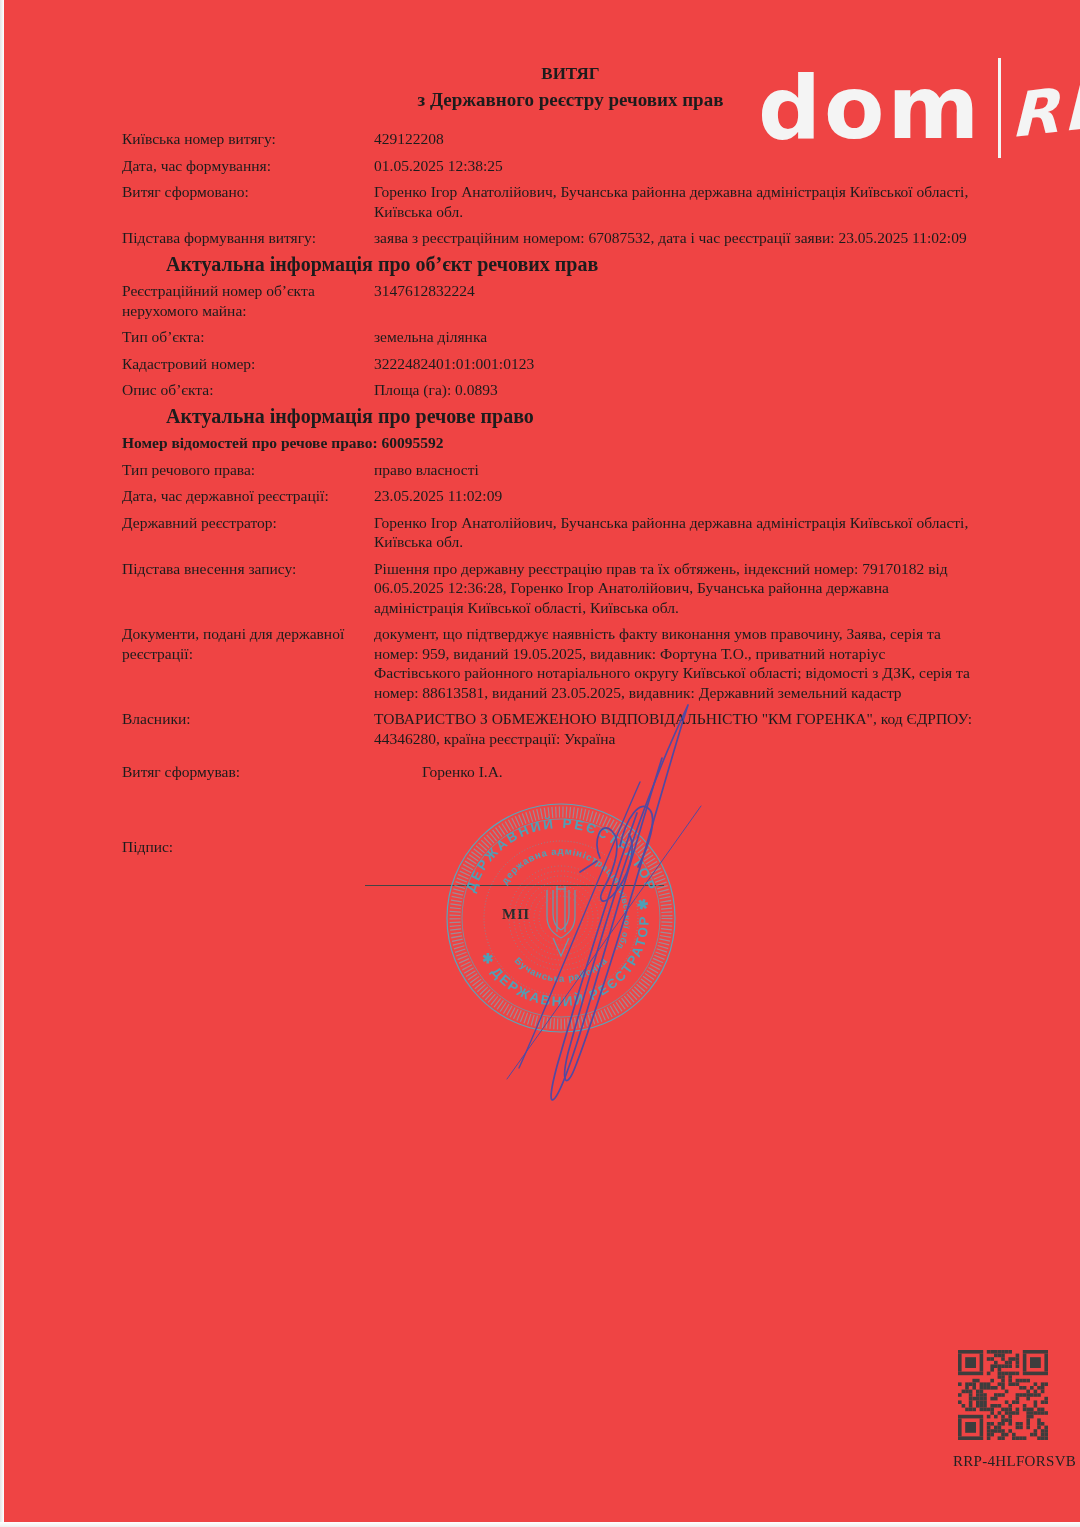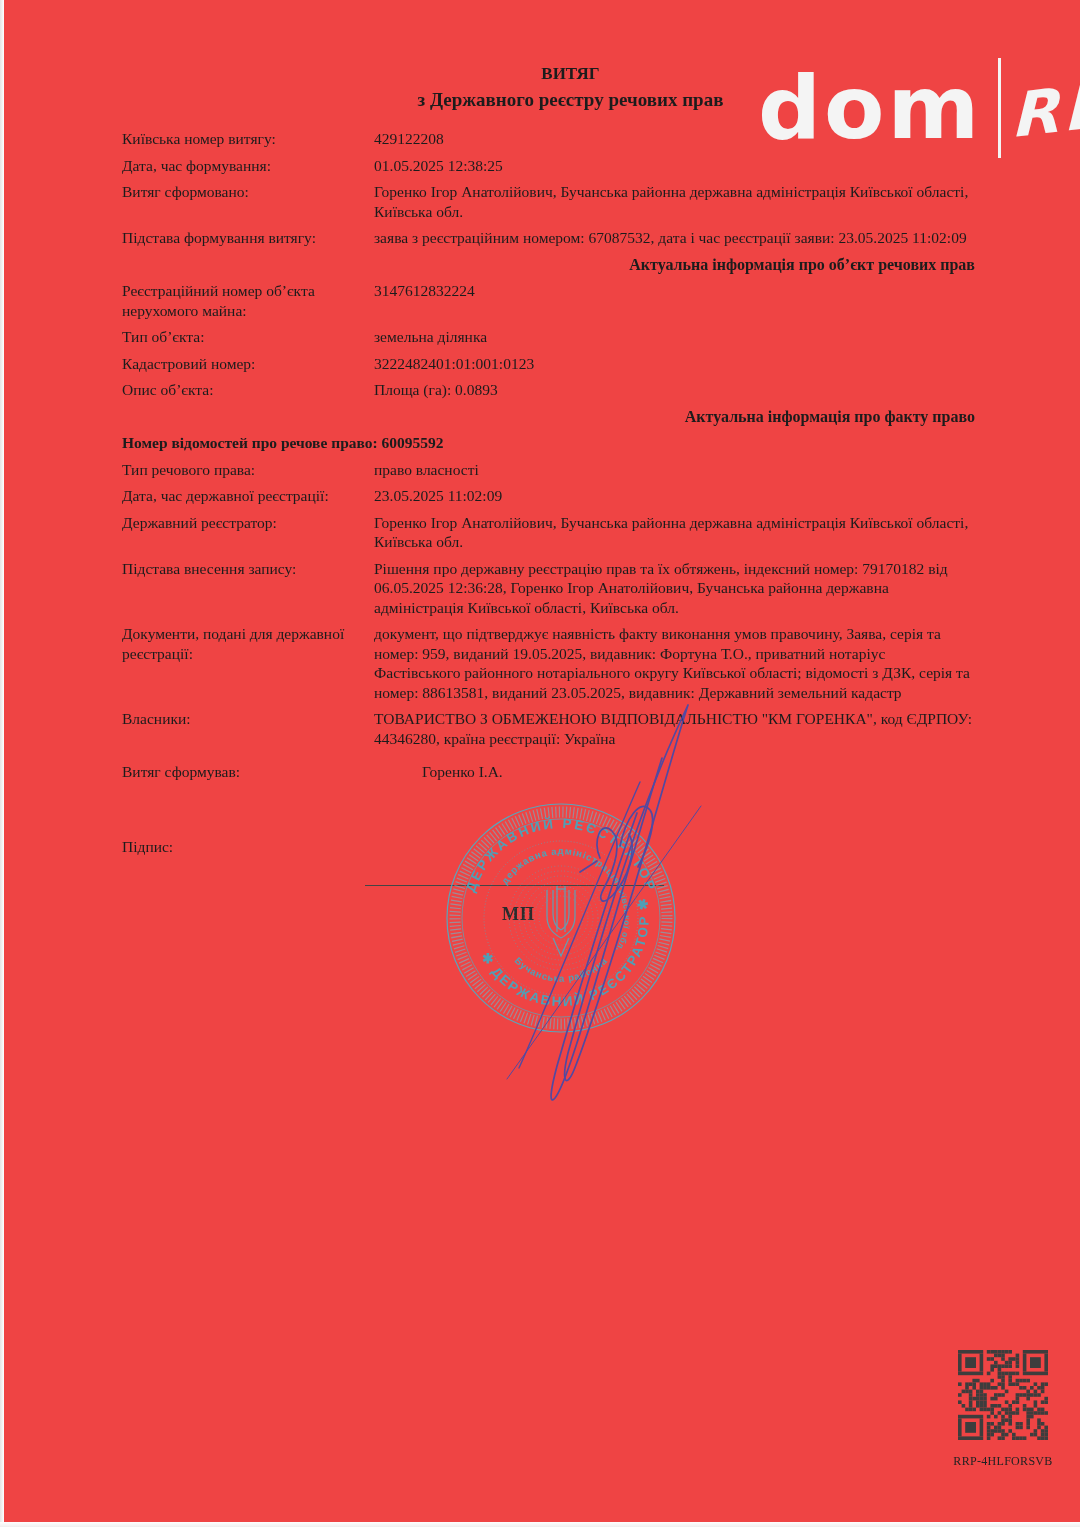--- a/index.html
+++ b/index.html
@@ -14,38 +14,38 @@
   .watermark{position:absolute;top:58px;left:758px;display:flex;align-items:center;gap:16px;
         color:#f4f4f4;user-select:none;}
   .wm-dom{font-family:"DejaVu Sans",sans-serif;font-weight:bold;font-size:88px;letter-spacing:3px;}
   .wm-bar{width:3px;height:100px;background:#f4f4f4;}
   .wm-ria{font-family:"DejaVu Sans",sans-serif;font-weight:bold;font-style:italic;font-size:62px;
         transform:skew(-10deg) rotate(-7deg);letter-spacing:4px;}
 
   .content{position:relative;padding:64px 105px 0 122px;}
   .doc-title{text-align:center;font-weight:bold;font-size:17px;text-indent:44px;margin-bottom:6px;}
   .doc-subtitle{text-align:center;font-weight:bold;font-size:19px;text-indent:44px;margin-bottom:20px;}
-  .section-h{text-align:right;font-weight:bold;font-size:16px;text-indent:44px;margin:2px 0 7px 0;}
+  .section-h{text-align:left;font-weight:bold;font-size:20px;text-indent:44px;margin:2px 0 7px 0;}
   .bold-line{font-weight:bold;margin-bottom:7px;}
   .row{display:flex;margin-bottom:7px;}
   .row .label{flex:0 0 244px;padding-right:8px;}
   .row .value{flex:1;}
   .row-formed{margin-top:14px;gap:48px;}
   .row-sign{margin-top:55px;font-family:Liberation Serif, serif;}
 
   
   .sig-line{position:absolute;left:365px;top:885px;width:299px;border-top:1.5px solid #454545;}
-  .mp-mark{position:absolute;left:502px;top:905px;font-weight:bold;font-size:18px;color:#2b2b2b;
+  .mp-mark{position:absolute;left:502px;top:905px;font-weight:bold;font-size:15px;color:#2b2b2b;
         letter-spacing:1px;}
   .overlay{position:absolute;left:0;top:0;width:1080px;height:1527px;pointer-events:none;}
   .stamp-text{font-family:"Liberation Sans",sans-serif;font-weight:bold;}
 
   
   .qr-block{position:absolute;left:953px;top:1350px;width:100px;text-align:center;}
-  .qr-label{margin-top:7px;font-size:12px;color:#222;letter-spacing:0.3px;white-space:nowrap;}
+  .qr-label{margin-top:7px;font-size:15px;color:#222;letter-spacing:0.3px;white-space:nowrap;}
 </style>
 </head>
 <body>
 
 <div class="page">
 
   <div class="watermark">
     <span class="wm-dom">dom</span>
     <span class="wm-bar"></span>
     <span class="wm-ria">RIA</span>
@@ -84,21 +84,21 @@
     </div>
     <div class="row">
       <div class="label">Кадастровий номер:</div>
       <div class="value">3222482401:01:001:0123</div>
     </div>
     <div class="row">
       <div class="label">Опис об’єкта:</div>
       <div class="value">Площа (га): 0.0893</div>
     </div>
 
-    <div class="section-h">Актуальна інформація про факту право</div>
+    <div class="section-h">Актуальна інформація про речове право</div>
     <div class="bold-line">Номер відомостей про речове право: 60095592</div>
 
     <div class="row">
       <div class="label">Тип речового права:</div>
       <div class="value">право власності</div>
     </div>
     <div class="row">
       <div class="label">Дата, час державної реєстрації:</div>
       <div class="value">23.05.2025 11:02:09</div>
     </div>

